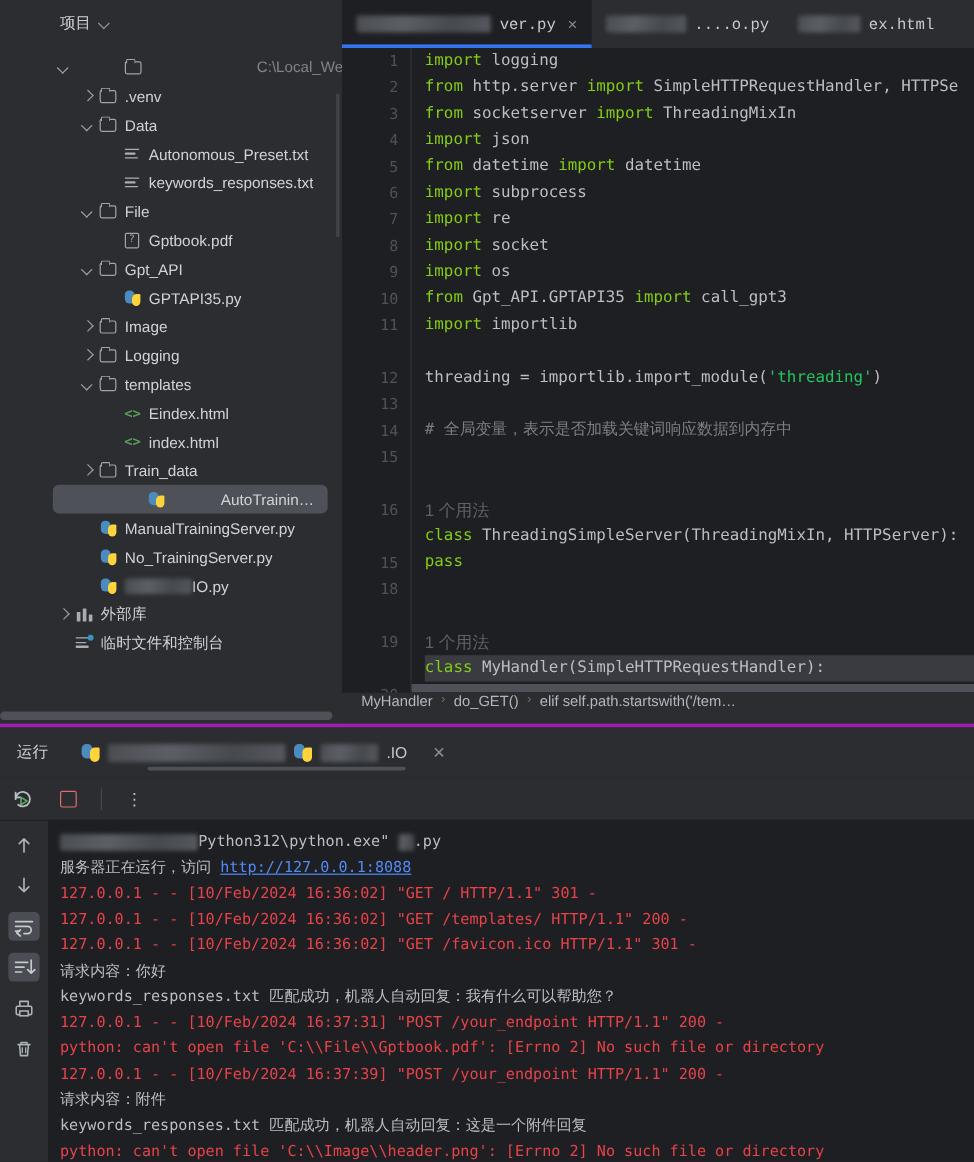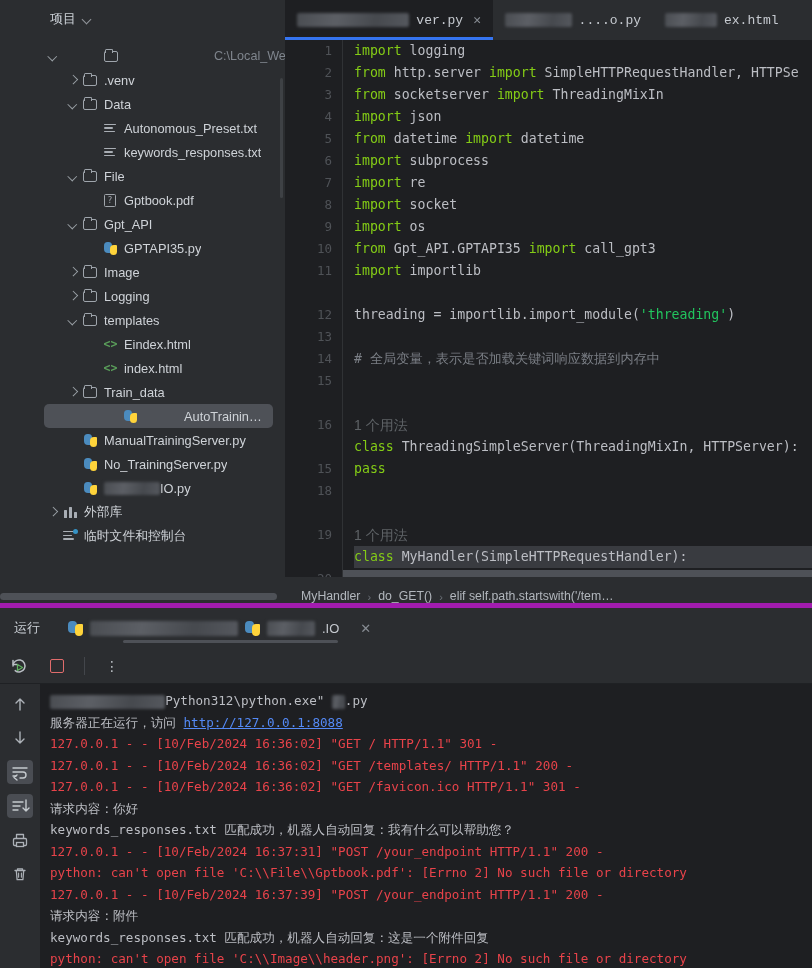--- a/index.html
+++ b/index.html
@@ -179,31 +179,31 @@
   .kw { color: #84cc16; }
   .str { color: #22c55e; }
   .cmt { color: #7a7e85; }
   .caretline { background: #26282e; }
   .ed-hscroll {
     position: absolute; left: 58px; right: 0; bottom: 0; height: 7px;
     background: #4e5157;
   }
   .breadcrumb {
     height: 26px; flex: 0 0 26px; background: #2b2d30;
-    display: flex; align-items: flex-end; gap: 7px;
+    display: flex; align-items: flex-start; gap: 7px;
     padding-left: 16px; font-size: 12.3px; color: #b2b7bd;
   }
   .bc-sep { color: #6b7078; font-size: 11px; }
 
   
   .runpanel { flex: 1; display: flex; flex-direction: column; background: #1e1f22; }
   .run-tabbar {
     height: 45px; flex: 0 0 45px; background: #2b2d30;
     display: flex; align-items: center; position: relative;
-    border-top: 5px solid #a21caf;
+    border-top: 3px solid #a21caf;
   }
   .run-title { color: #cdd2d8; font-size: 13px; margin-left: 14px; margin-right: 28px; }
   .run-tab {
     display: flex; align-items: center; gap: 7px; font-size: 13px;
     color: #c6cad0; height: 45px; position: relative;
   }
   .run-tab::after {
     content: ""; position: absolute; left: 55px; right: 33px; bottom: 8px;
     height: 3px; background: #4e5157; border-radius: 2px;
   }

